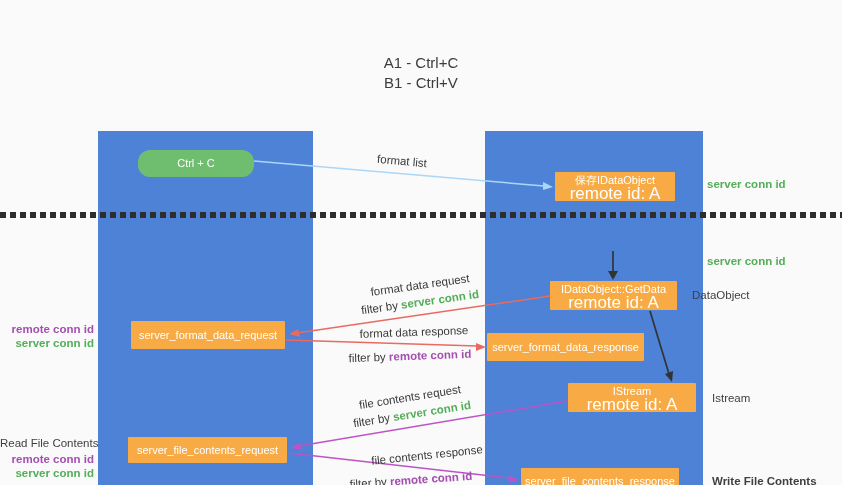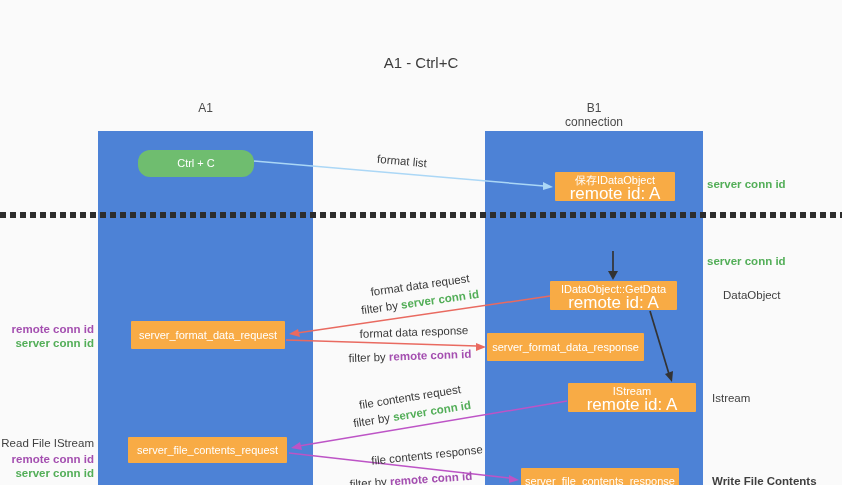--- a/index.html
+++ b/index.html
@@ -50,28 +50,24 @@
   .arrow.black line { stroke:var(--arrow-black,#333); stroke-width:1.7px; }
   .arrow.black polygon { fill:var(--arrow-black,#333); }
 </style>
 </head>
 <body>
 
 <div class="canvas">
 
   <div class="title">
     <div>A1 - Ctrl+C</div>
+    <div>B1 - Ctrl+V</div>
   </div>
 
   <div class="col-header left">
-    <div>A1</div>
-  </div>
-  <div class="col-header right">
-    <div>B1</div>
-    <div>connection</div>
   </div>
 
   <div class="lane left"></div>
   <div class="lane right"></div>
 
   <div class="divider"></div>
 
   <svg class="overlay" width="842" height="485" viewBox="0 0 842 485">
     <g class="arrow lightblue">
       <line x1="254" y1="117" x2="544" y2="142"></line>
@@ -134,30 +130,30 @@
   <div class="node orange" style="left:128px; top:393px; width:159px; height:26px;">
     <div>server_file_contents_request</div>
   </div>
 
   <div class="node orange" style="left:521px; top:424px; width:158px; height:26px;">
     <div>server_file_contents_response</div>
   </div>
 
   <div class="side-label key-g" style="left:707px; top:134px;">server conn id</div>
   <div class="side-label key-g" style="left:707px; top:211px;">server conn id</div>
-  <div class="side-label" style="left:723px; top:245px;">DataObject</div>
+  <div class="side-label" style="left:692px; top:245px;">DataObject</div>
   <div class="side-label" style="left:712px; top:348px;">Istream</div>
   <div class="side-label" style="left:712px; top:431px;font-weight:bold;">Write File Contents</div>
 
   <div class="left-stack" style="top:278px;">
     <div class="kp">remote conn id</div>
     <div class="kg">server conn id</div>
   </div>
   <div class="left-stack" style="top:392px;">
-    <div class="plain">Read File IStream</div>
+    <div class="plain">Read File Contents</div>
     <div class="kp" style="margin-top:2px;">remote conn id</div>
     <div class="kg">server conn id</div>
   </div>
 
   <div class="alabel" style="left:402px; top:117px; --r:5deg;">format list</div>
 
   <div class="alabel" style="left:420px; top:241px; --r:-8deg;">format data request</div>
   <div class="alabel" style="left:420px; top:258px; --r:-8deg;">
     <span>filter by </span><span class="kg">server conn id</span>
   </div>

